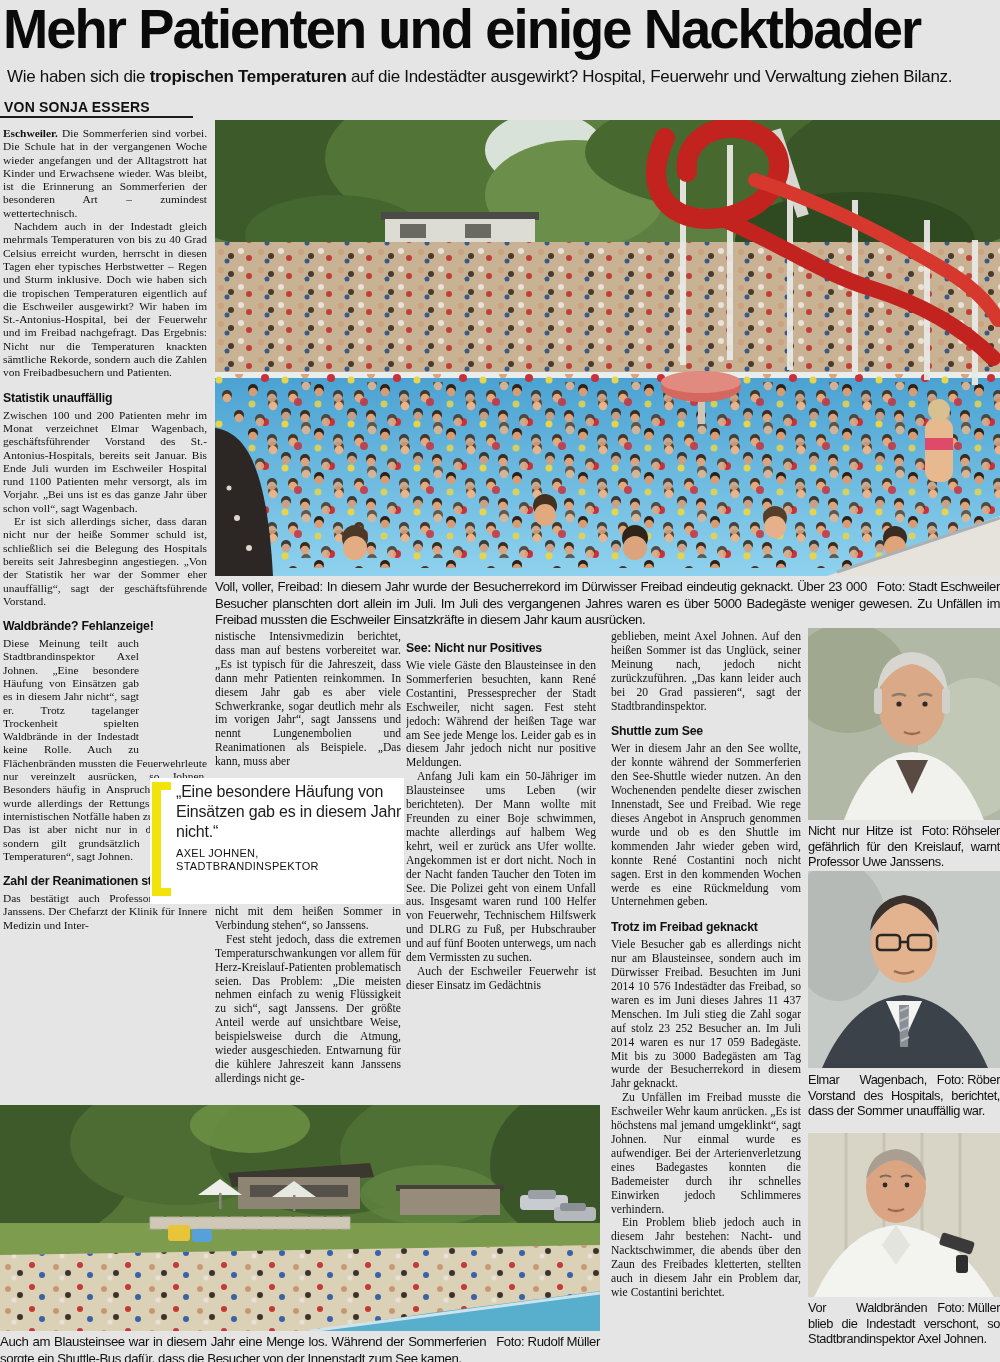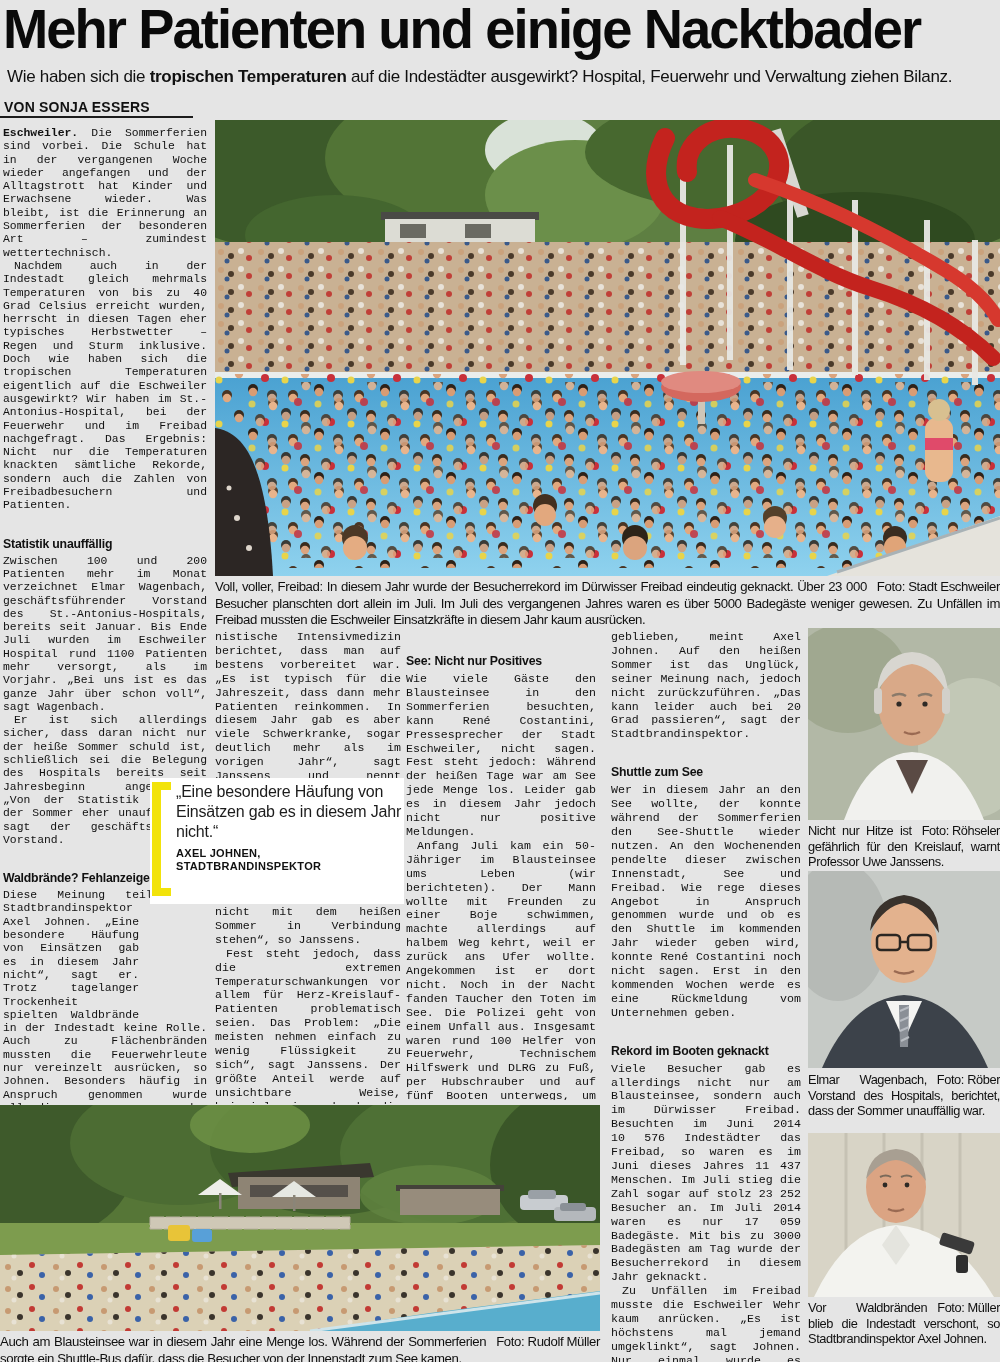--- a/index.html
+++ b/index.html
@@ -12,43 +12,43 @@
             letter-spacing:-2px;color:#0a0a0a;transform:scaleX(.97);transform-origin:0 0;}
   .subhead{position:absolute;left:4px;top:64px;width:992px;margin:3px;
            font-family:"Liberation Sans",sans-serif;font-size:17px;letter-spacing:-.3px;color:#111;}
   .subhead b{font-weight:bold;}
   .byline{position:absolute;left:4px;top:99px;font-family:"Liberation Sans",sans-serif;
           font-size:14px;font-weight:bold;letter-spacing:.2px;color:#111;}
   .byline-rule{position:absolute;left:0;top:116px;width:193px;height:2px;background:#1c1c1c;}
 
   
   .col{position:absolute;overflow:hidden;text-align:justify;hyphens:auto;}
-  .col p{margin:0;font-size:11.6px;line-height:13.9px;font-family:Liberation Mono, monospace;}
+  .col p{margin:0;font-size:11.6px;line-height:13.9px;}
   .col1{left:3px;top:127px;width:204px;height:980px;}
   .col1 p{font-size:11.4px;line-height:13.3px;}
   .col h3{font-family:"Liberation Sans",sans-serif;font-size:12.3px;line-height:13px;
-          margin:25px 0 4px;color:#111;text-align:left;letter-spacing:-.2px;}
+          margin:12px 0 4px;color:#111;text-align:left;letter-spacing:-.2px;}
   .indent{text-indent:11px;}
   .leadword{font-weight:bold;}
   .pq-intrude{float:right;width:62px;height:116px;margin:2px 0 0 6px;}
 
   .col2a{left:215px;top:630px;width:186px;height:148px;}
   .col2b{left:215px;top:905px;width:186px;height:199px;}
   .col3{left:406px;top:630px;width:190px;height:470px;}
   .col4{left:611px;top:630px;width:190px;height:732px;}
 
   
   .pullquote{position:absolute;left:150px;top:778px;width:254px;height:126px;background:#fff;}
   .pq-bracket{position:absolute;left:2px;top:4px;width:18px;height:114px;border-left:9px solid #f2e30a;}
   .pq-bracket:before,.pq-bracket:after{content:"";position:absolute;left:-9px;width:19px;height:8px;background:#f2e30a;}
   .pq-bracket:before{top:0;} .pq-bracket:after{bottom:0;}
   .pq-text{margin:4px 0 5px 26px;font-family:"Liberation Sans",sans-serif;font-size:16px;
            line-height:20px;letter-spacing:-.2px;color:#1c1c1c;}
   .pq-name,.pq-role{margin-left:26px;font-family:"Liberation Sans",sans-serif;font-size:11px;
-           font-weight:bold;line-height:13px;letter-spacing:.3px;color:#111;}
+           font-weight:normal;line-height:13px;letter-spacing:.3px;color:#111;}
 
   
   .photo{position:absolute;overflow:hidden;background:#9aa89a;}
   .photo svg{display:block;}
   .main-photo{left:215px;top:120px;width:785px;height:456px;}
   .caption{position:absolute;margin:0;font-family:"Liberation Sans",sans-serif;color:#101010;
            text-align:justify;letter-spacing:-.4px;}
   .caption .credit{float:right;margin-left:10px;white-space:nowrap;}
   .main-caption{left:215px;top:579px;width:785px;font-size:13.2px;line-height:16.6px;}
   .side-photo{left:808px;width:192px;}
@@ -206,23 +206,24 @@
     <h3>See: Nicht nur Positives</h3>
     <p>Wie viele Gäste den Blausteinsee in den Sommerferien besuchten, kann René Costantini, Pressesprecher der Stadt Eschweiler, nicht sagen. Fest steht jedoch: Während der heißen Tage war am See jede Menge los. Leider gab es in diesem Jahr jedoch nicht nur positive Meldungen.</p>
     <p class="indent">Anfang Juli kam ein 50-Jähriger im Blausteinsee ums Leben (wir berichteten). Der Mann wollte mit Freunden zu einer Boje schwimmen, machte allerdings auf halbem Weg kehrt, weil er zurück ans Ufer wollte. Angekommen ist er dort nicht. Noch in der Nacht fanden Taucher den Toten im See. Die Polizei geht von einem Unfall aus. Insgesamt waren rund 100 Helfer von Feuerwehr, Technischem Hilfswerk und DLRG zu Fuß, per Hubschrauber und auf fünf Booten unterwegs, um nach dem Vermissten zu suchen.</p>
     <p class="indent">Auch der Eschweiler Feuerwehr ist dieser Einsatz im Gedächtnis</p>
   </div>
 
   <div class="col col4">
     <p>geblieben, meint Axel Johnen. Auf den heißen Sommer ist das Unglück, seiner Meinung nach, jedoch nicht zurückzuführen. „Das kann leider auch bei 20 Grad passieren“, sagt der Stadtbrandinspektor.</p>
     <h3>Shuttle zum See</h3>
     <p>Wer in diesem Jahr an den See wollte, der konnte während der Sommerferien den See-Shuttle wieder nutzen. An den Wochenenden pendelte dieser zwischen Innenstadt, See und Freibad. Wie rege dieses Angebot in Anspruch genommen wurde und ob es den Shuttle im kommenden Jahr wieder geben wird, konnte René Costantini noch nicht sagen. Erst in den kommenden Wochen werde es eine Rückmeldung vom Unternehmen geben.</p>
-    <h3>Rekord im Booten geknackt</h3>
+    <h3>Trotz im Freibad geknackt</h3>
     <p>Viele Besucher gab es allerdings nicht nur am Blausteinsee, sondern auch im Dürwisser Freibad. Besuchten im Juni 2014 10&nbsp;576 Indestädter das Freibad, so waren es im Juni dieses Jahres 11&nbsp;437 Menschen. Im Juli stieg die Zahl sogar auf stolz 23&nbsp;252 Besucher an. Im Juli 2014 waren es nur 17&nbsp;059 Badegäste. Mit bis zu 3000 Badegästen am Tag wurde der Besucherrekord in diesem Jahr geknackt.</p>
     <p class="indent">Zu Unfällen im Freibad musste die Eschweiler Wehr kaum anrücken. „Es ist höchstens mal jemand umgeklinkt“, sagt Johnen. Nur einmal wurde es aufwendiger. Bei der Arterienverletzung eines Badegastes konnten die Bademeister durch ihr schnelles Einwirken jedoch Schlimmeres verhindern.</p>
+    <p class="indent">Ein Problem blieb jedoch auch in diesem Jahr bestehen: Nacht- und Nacktschwimmer, die abends über den Zaun des Freibades kletterten, stellten auch in diesem Jahr ein Problem dar, wie Costantini berichtet.</p>
   </div>
 
   <div class="photo side-photo sp1">
     <svg viewBox="0 0 192 192" width="192" height="192">
       <rect width="192" height="192" fill="#b2b8a6"></rect>
       <ellipse cx="40" cy="50" rx="60" ry="55" fill="#a0a890"></ellipse>
       <ellipse cx="165" cy="120" rx="55" ry="70" fill="#c2c8b6"></ellipse>
       <path d="M36 192 Q 60 126 104 124 Q 150 126 176 192 Z" fill="#f1f1ee"></path>
       <polygon points="88,132 120,132 104,166" fill="#5a4a44"></polygon>
       <ellipse cx="104" cy="76" rx="34" ry="42" fill="#d9a988"></ellipse>

